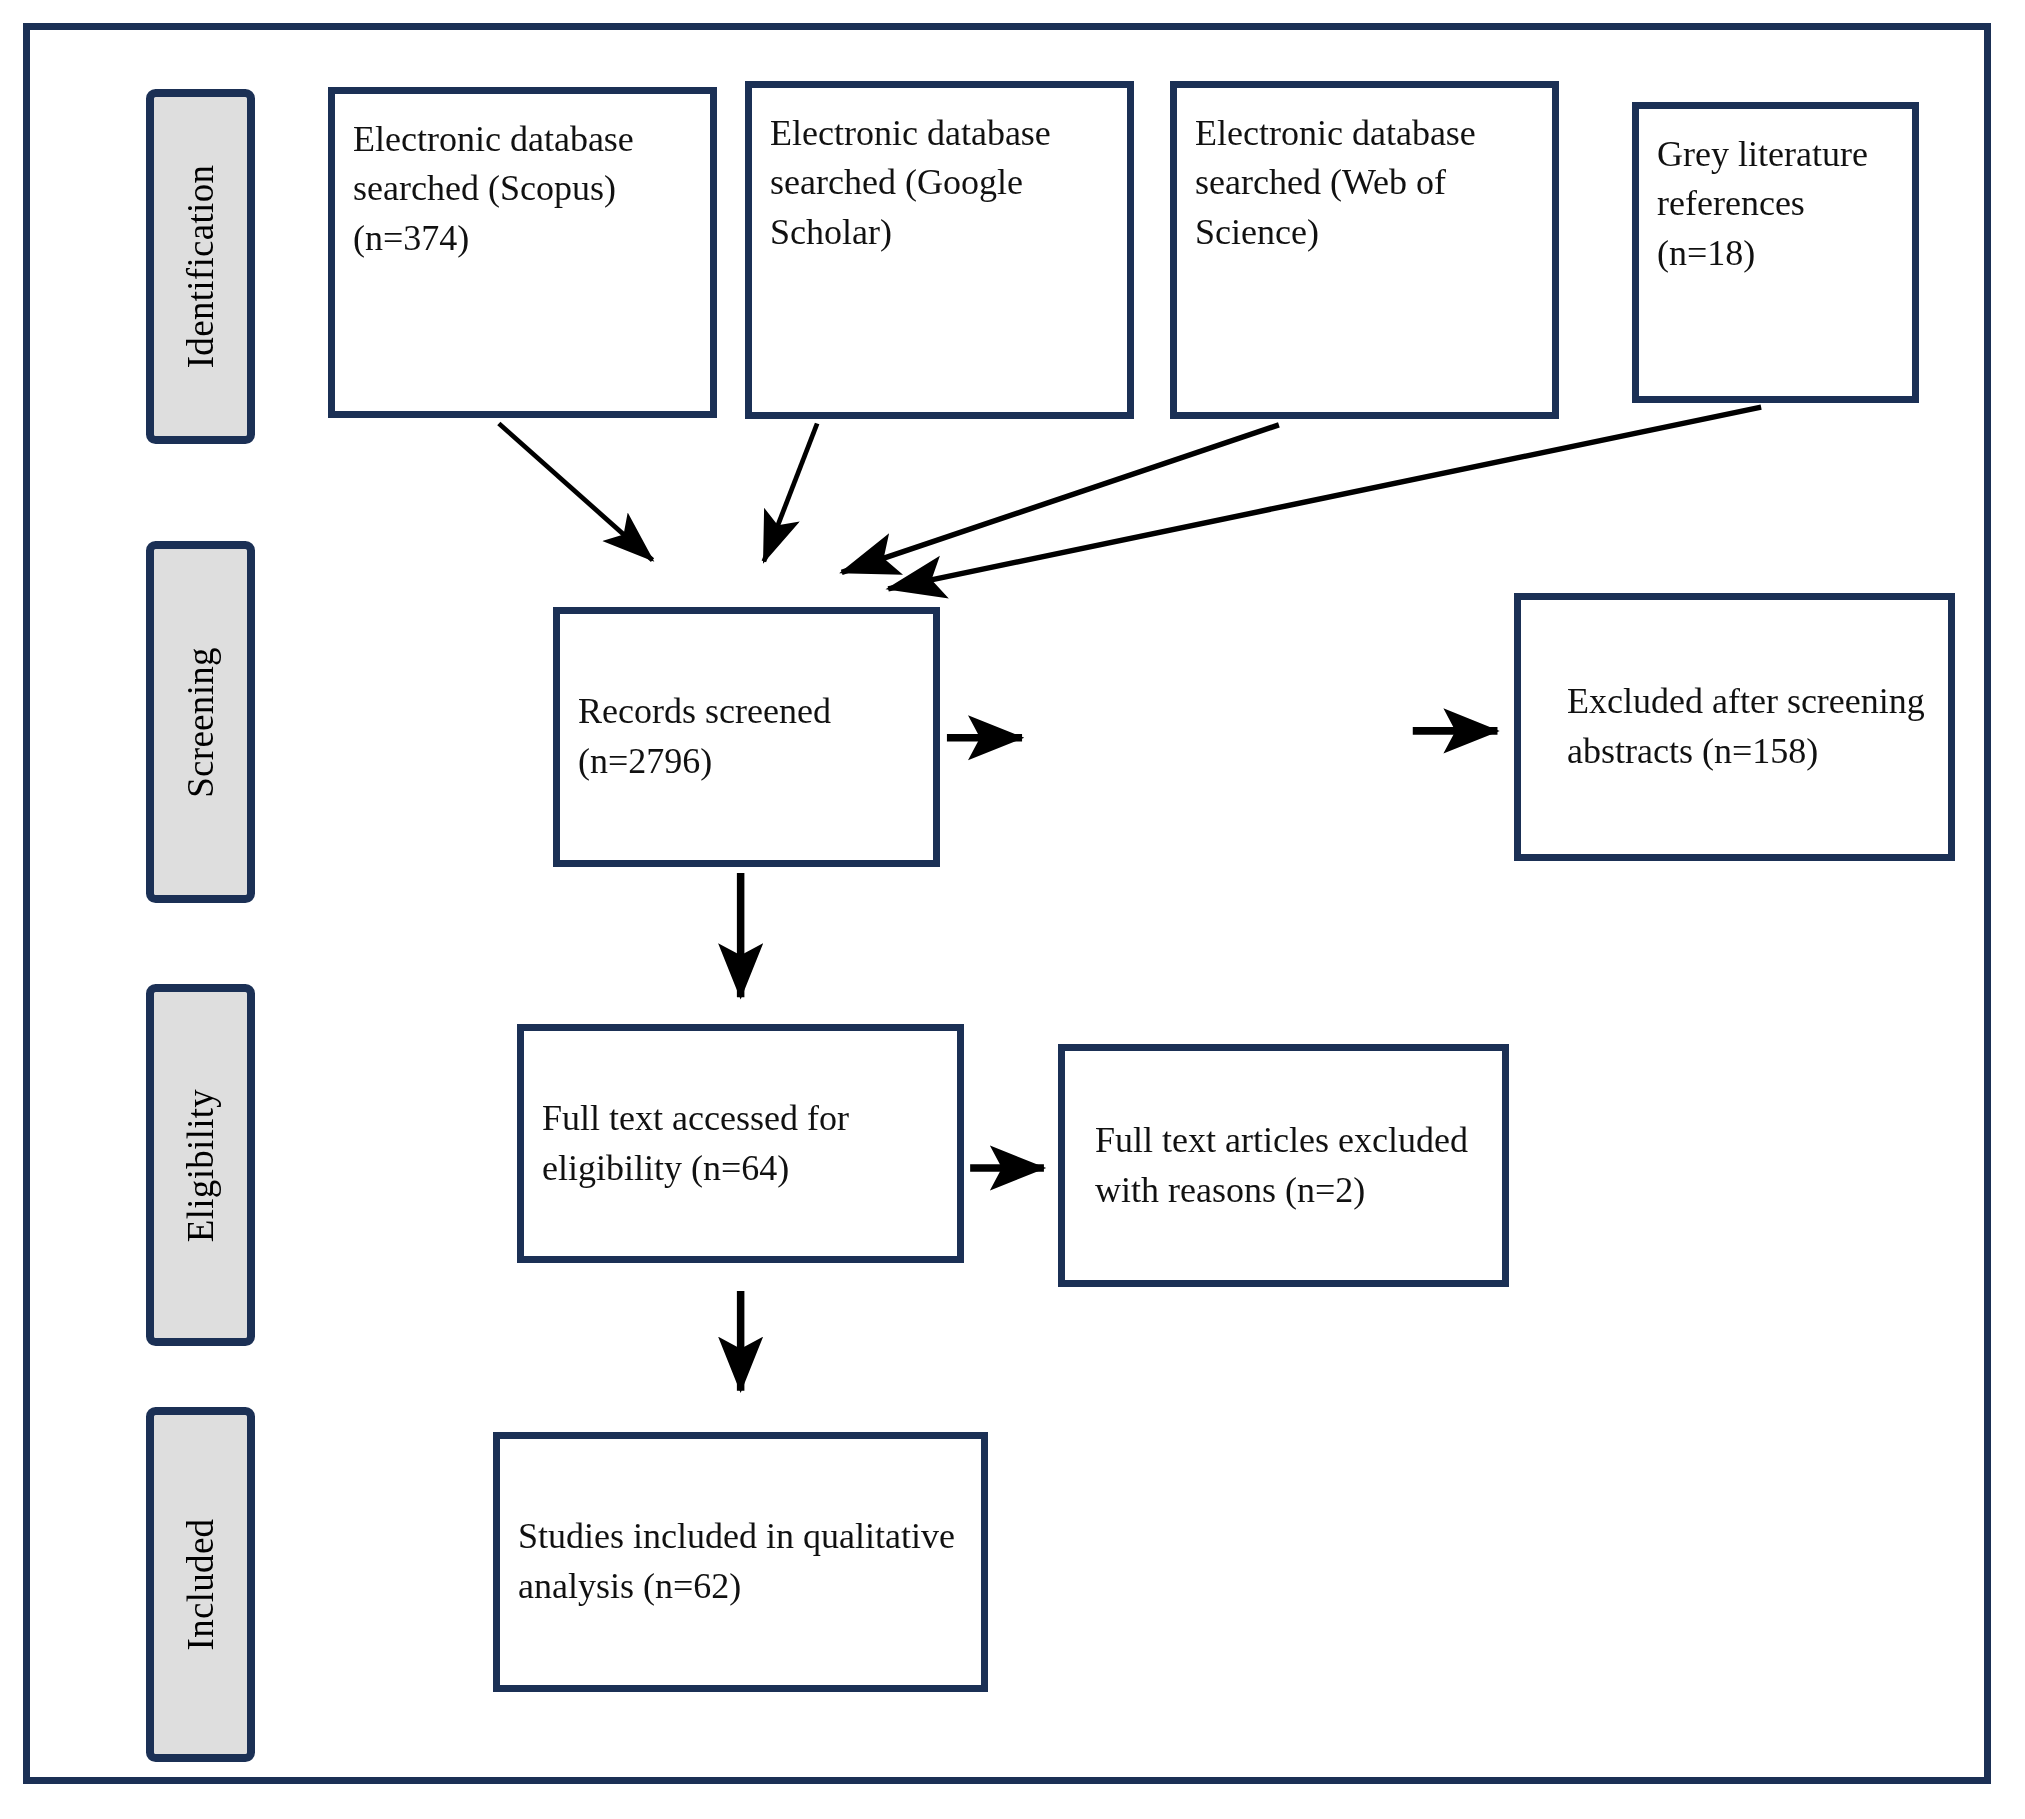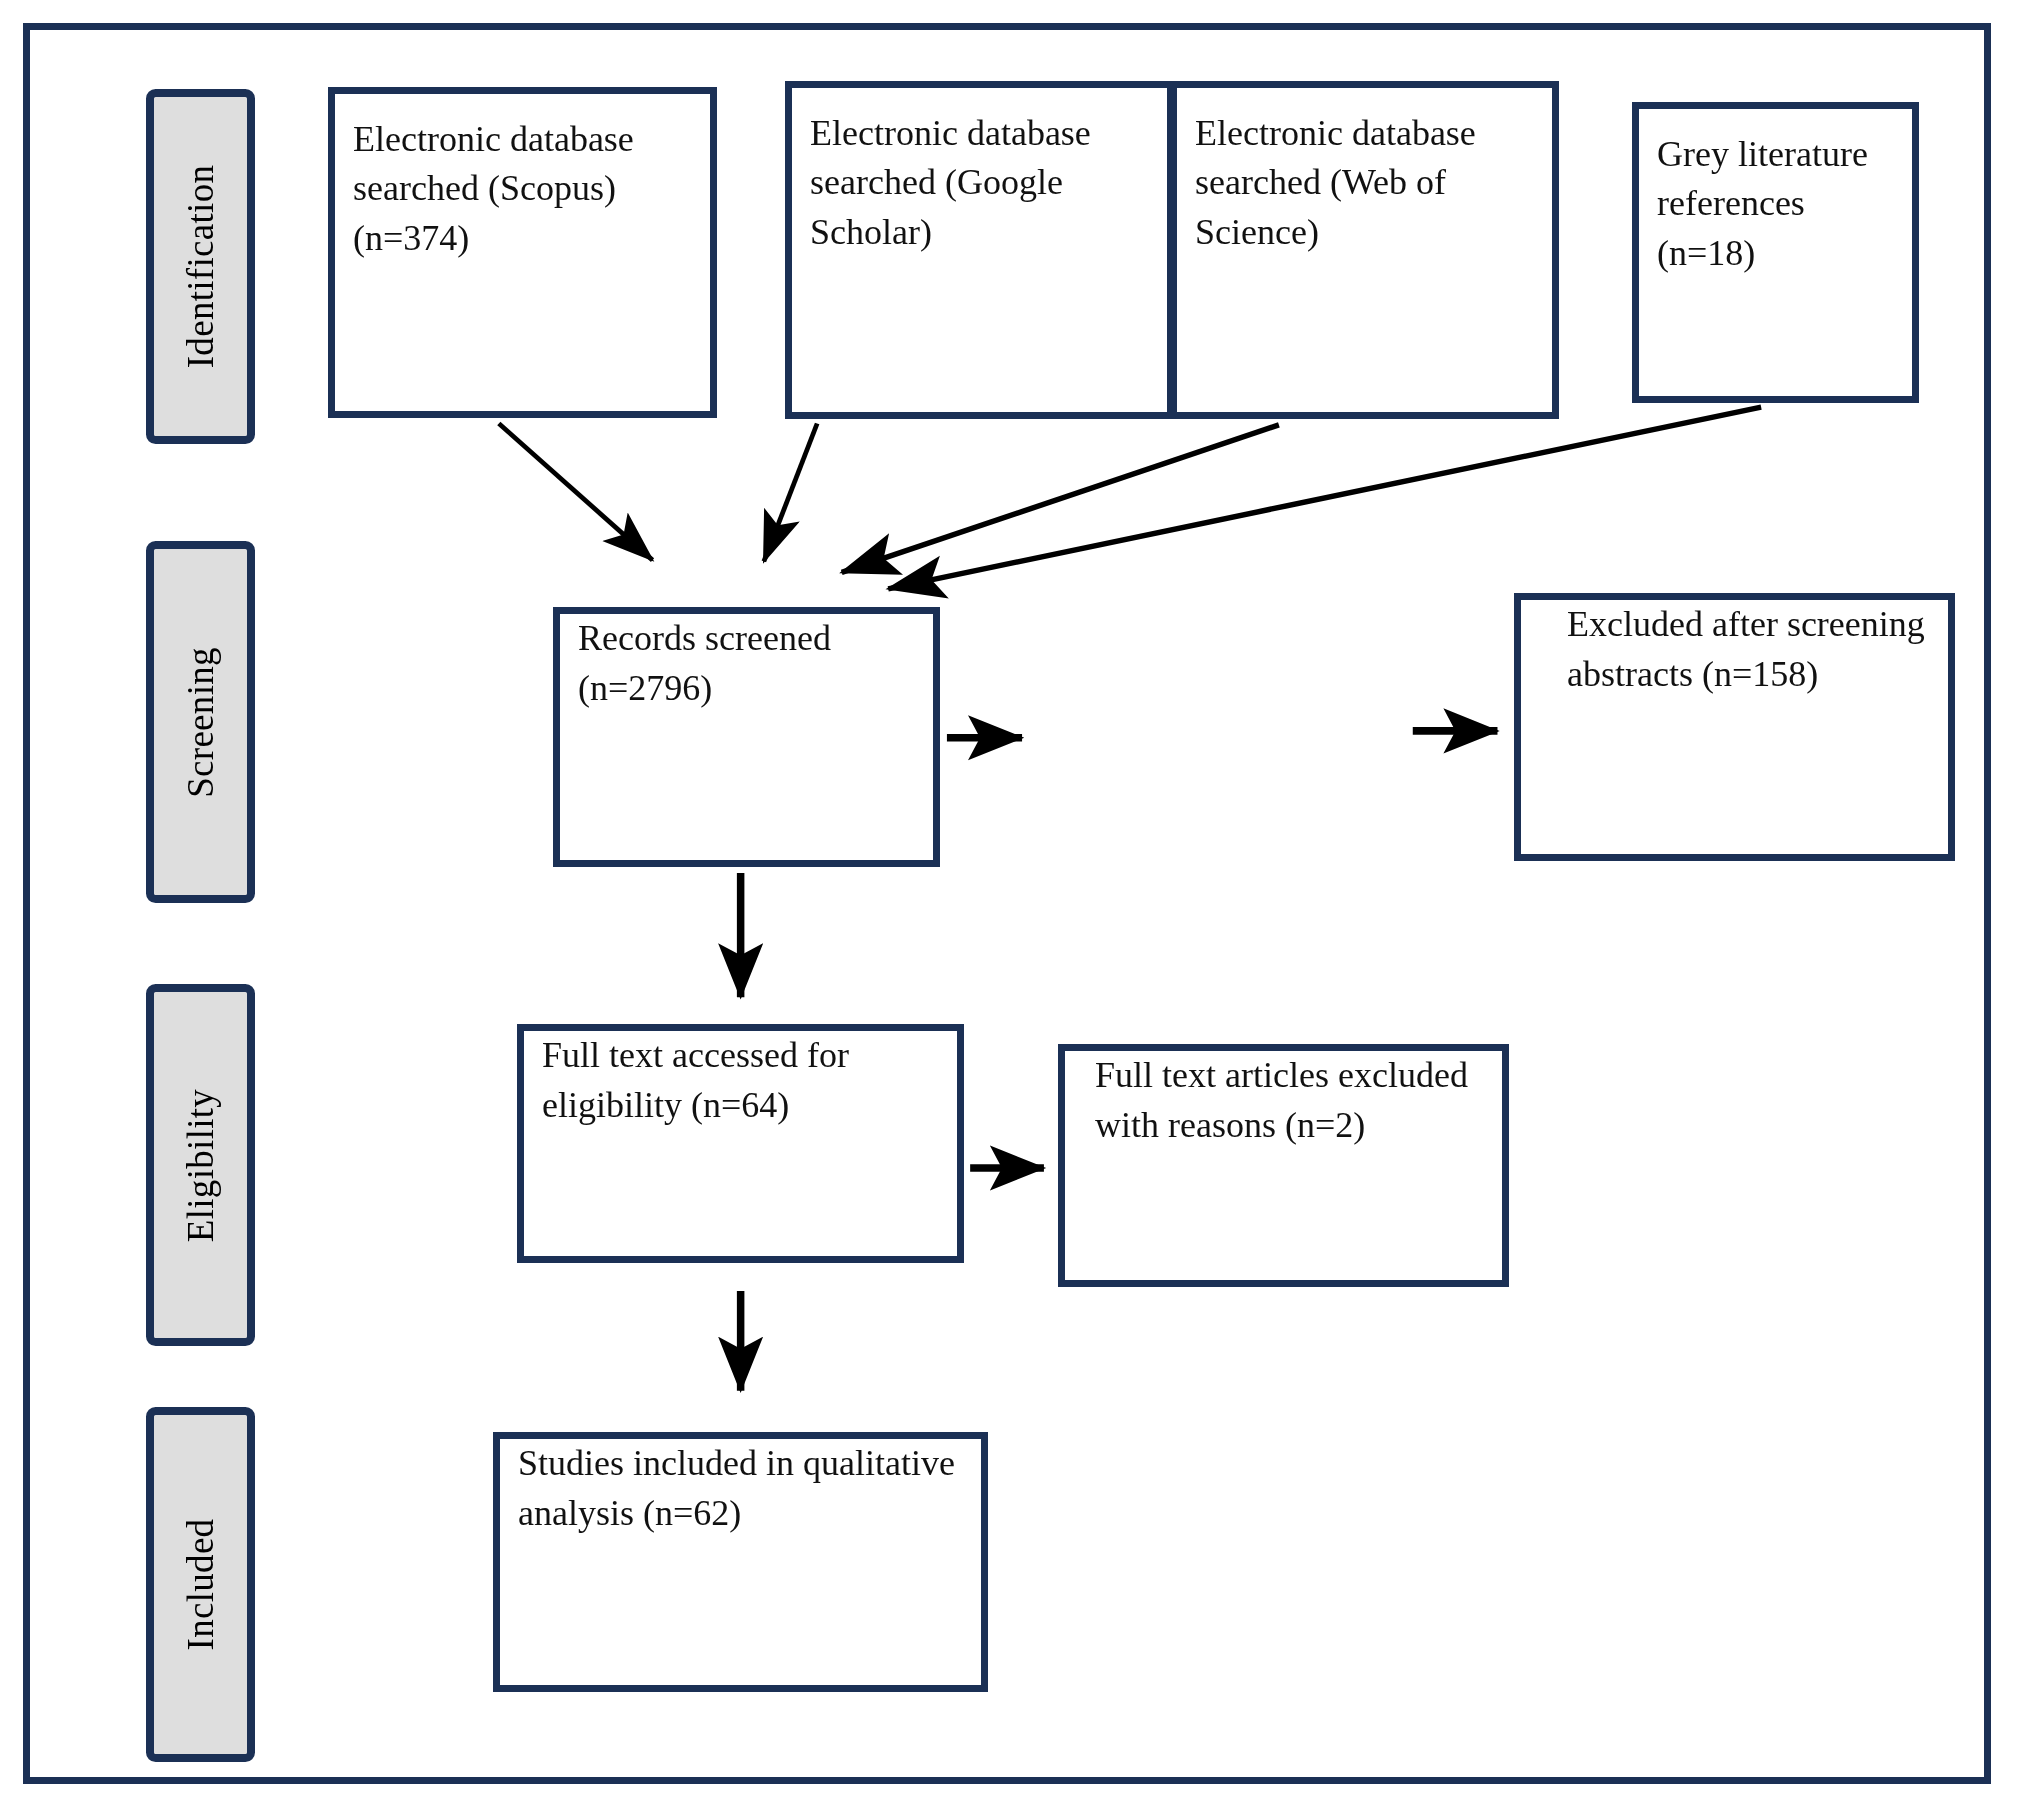--- a/index.html
+++ b/index.html
@@ -50,21 +50,21 @@
     letter-spacing: 0.3px;
   }
 
   
   .node {
     position: absolute;
     box-sizing: border-box;
     background: #ffffff;
     border: 7.5px solid #1b3055;
     display: flex;
-    align-items: flex-start;
+    align-items: center;
   }
   .node .node-text {
     font-size: 36px;
     line-height: 1.38;
     color: #111111;
     padding: 0 18px;
     width: 100%;
   }
   .node.pad-top .node-text { align-self: flex-start; padding-top: 20.5px; }
 
@@ -97,21 +97,21 @@
   </div>
 
   <div class="stage-label" style="left:146px; top:1407px; width:109px; height:355px;">
     <span class="stage-text">Included</span>
   </div>
 
   <div class="node pad-top" style="left:328px; top:87px; width:389px; height:331px;">
     <span class="node-text">Electronic database searched (Scopus) (n=374)</span>
   </div>
 
-  <div class="node pad-top" style="left:745px; top:81px; width:389px; height:338px;margin-left:40px;">
+  <div class="node pad-top" style="left:745px; top:81px; width:389px; height:338px;">
     <span class="node-text">Electronic database searched (Google Scholar)</span>
   </div>
 
   <div class="node pad-top" style="left:1170px; top:81px; width:389px; height:338px;">
     <span class="node-text">Electronic database searched (Web of Science)</span>
   </div>
 
   <div class="node pad-top" style="left:1632px; top:102px; width:287px; height:301px;">
     <span class="node-text">Grey literature references (n=18)</span>
   </div>

